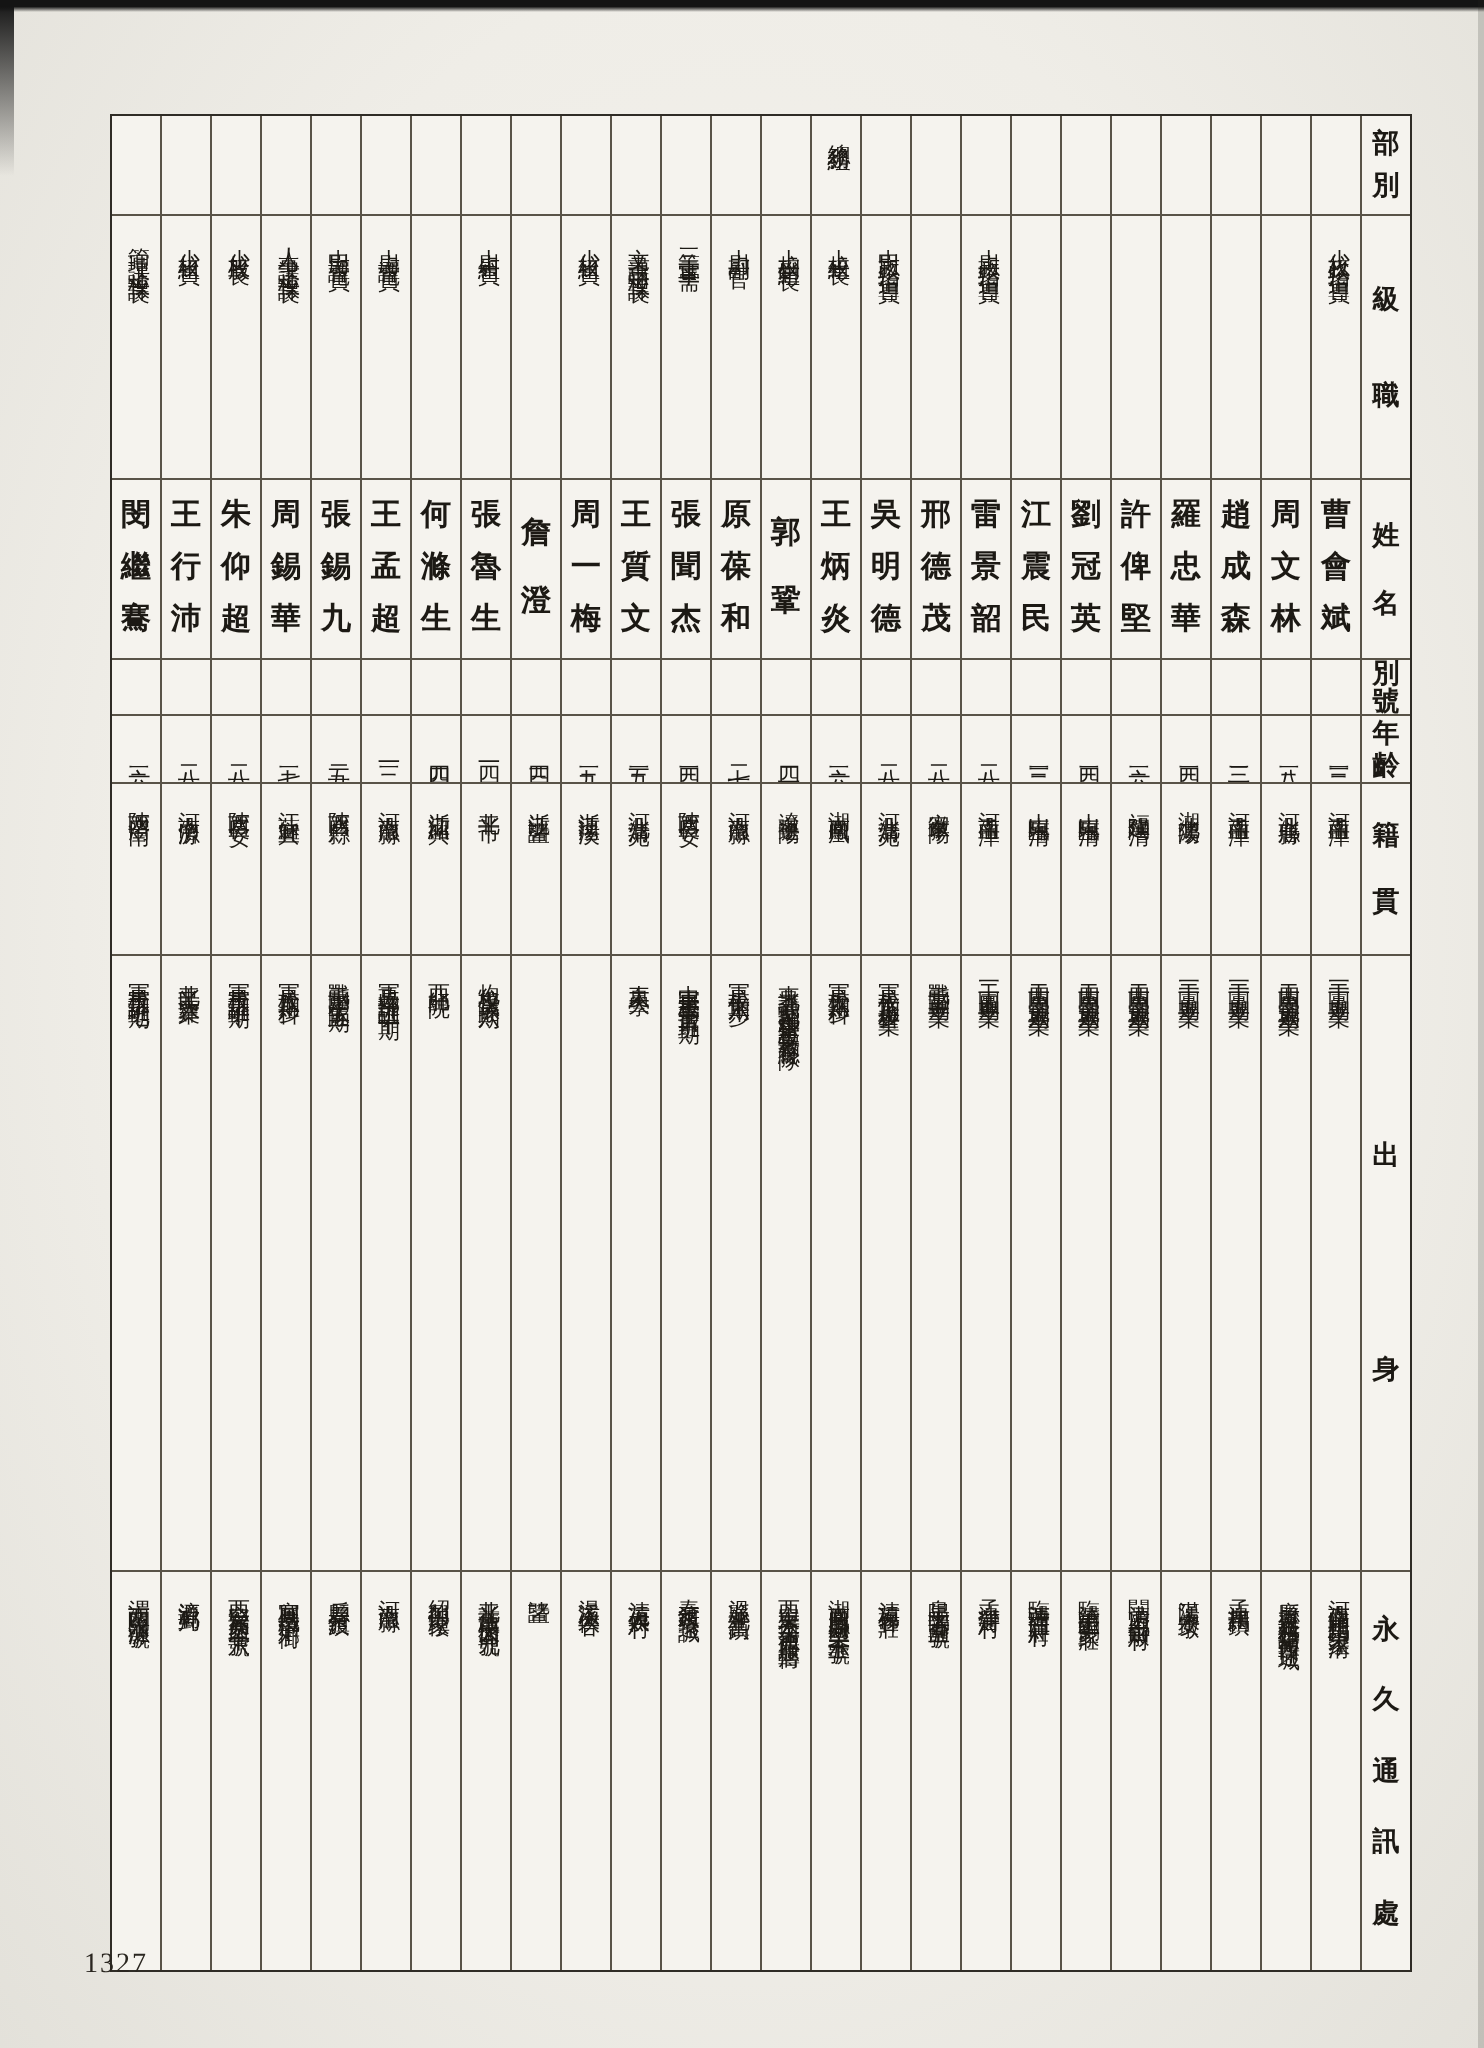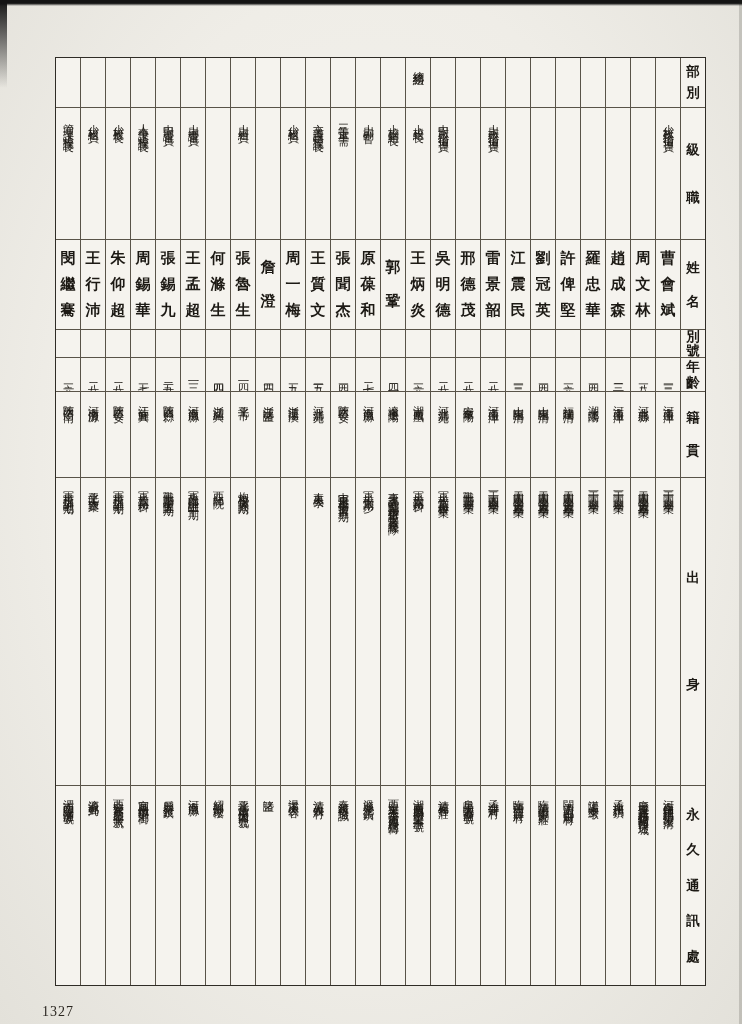--- a/index.html
+++ b/index.html
@@ -65,21 +65,21 @@
   .dept .vtext{font-size:11.5px;padding-top:4px;}
   
   .spread{
     flex-direction:column;justify-content:space-evenly;align-items:center;
   }
   .spread span{display:block;line-height:1;}
   .hcell span{font-size:13.5px;font-weight:600;}
   .name-cell span{font-size:15px;font-weight:700;}
   .header-col{background:#f5f3ee;}
   .page-number{
-    position:absolute;left:42px;top:1004px;
+    position:absolute;left:42px;top:975px;
     font-size:14px;letter-spacing:1px;color:#2a2620;
     font-family:"Liberation Serif", serif;
   }
 </style>
 </head>
 <body>
 
 <div class="page">
   <div class="edge-top"></div>
   <div class="edge-top-left"></div>

